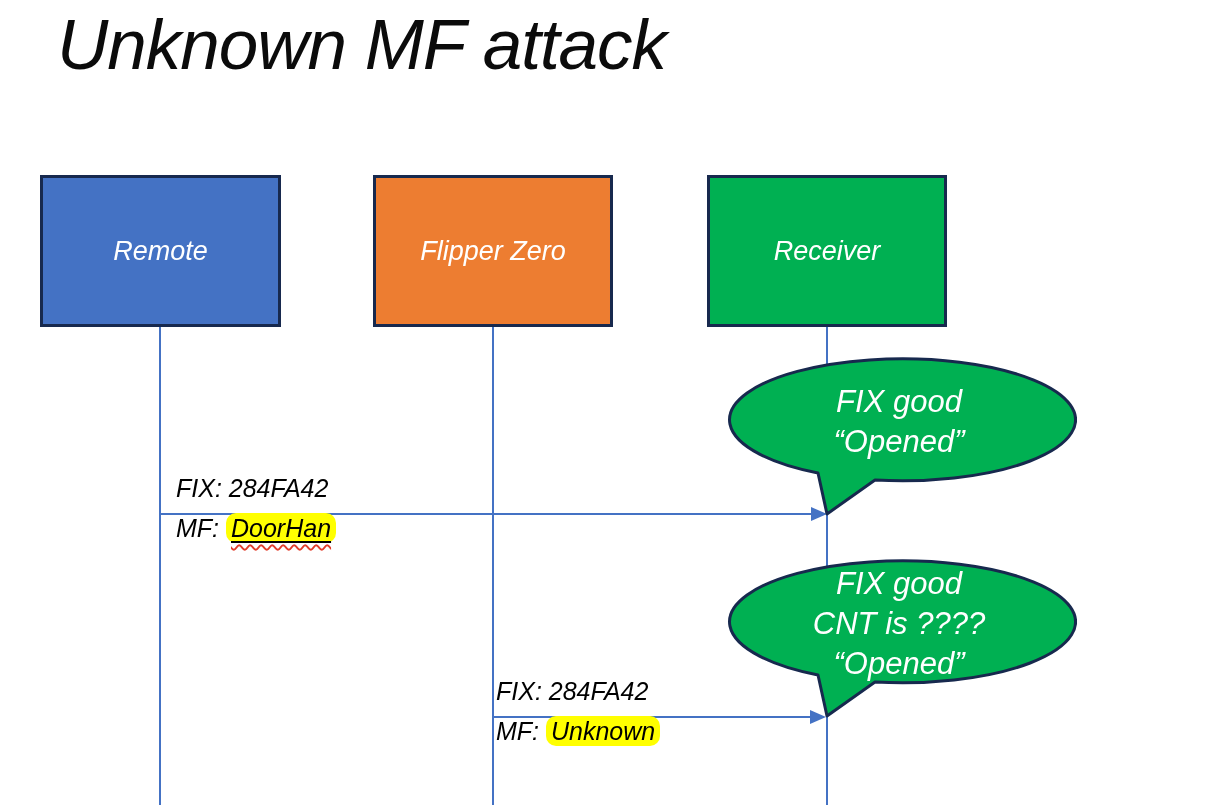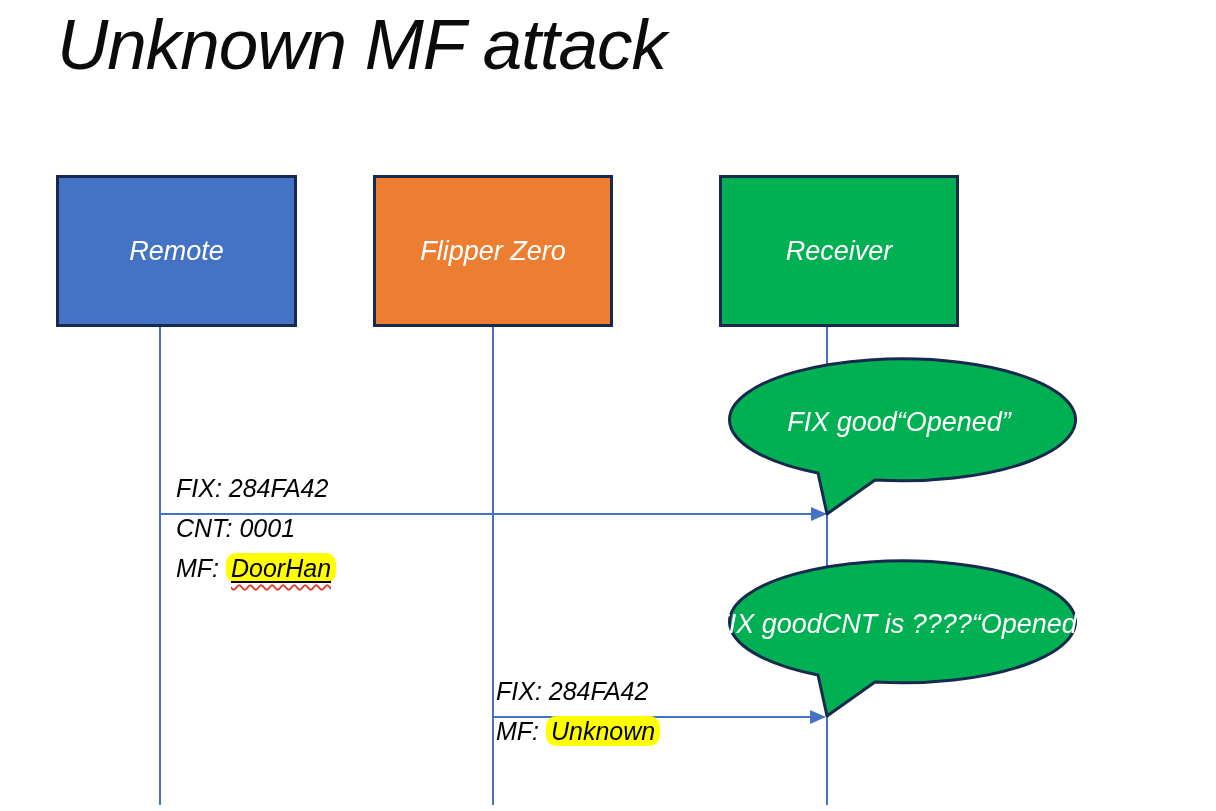--- a/index.html
+++ b/index.html
@@ -30,23 +30,23 @@
     position: absolute;
     top: 175px;
     height: 152px;
     border: 3px solid #17294e;
     display: flex;
     align-items: center;
     justify-content: center;
     color: #ffffff;
     font-size: 27px;
   }
-  .actor-remote   { left: 56px;  width: 241px; background: #4472c4; }
+  .actor-remote   { left: 40px;  width: 241px; background: #4472c4; }
   .actor-flipper  { left: 373px; width: 240px; background: #ed7d31; }
-  .actor-receiver { left: 707px; width: 240px; background: #00b052; margin-left: 12px; }
+  .actor-receiver { left: 707px; width: 240px; background: #00b052; }
 
   .lifeline {
     position: absolute;
     top: 327px;
     height: 478px;
     width: 2px;
     background: #4472c4;
   }
   .lifeline-remote   { left: 159px; }
   .lifeline-flipper  { left: 492px; }
@@ -104,26 +104,26 @@
   .callout-1 { top: 356px; }
   .callout-2 { top: 558px; }
   .callout svg { position: absolute; left: 0; top: 0; }
   .callout-text {
     position: absolute;
     left: 22px;
     top: 6px;
     width: 312px;
     height: 120px;
     display: flex;
-    flex-direction: row;
+    flex-direction: column;
     align-items: center;
     justify-content: center;
     text-align: center;
     color: #ffffff;
-    font-size: 27px;
+    font-size: 31px;
     line-height: 40px;
     white-space: nowrap;
   }
 </style>
 </head>
 <body>
 
 <div class="stage">
 
   <h1 class="slide-title">Unknown MF attack</h1>
@@ -143,21 +143,20 @@
   <div class="lifeline lifeline-receiver"></div>
 
   <div class="msg-line msg-line-1"></div>
   <div class="arrow-head arrow-head-1"></div>
 
   <div class="msg-line msg-line-2"></div>
   <div class="arrow-head arrow-head-2"></div>
 
   <div class="msg-label msg-label-1">
     <div>FIX: 284FA42</div>
-    <div>CNT: 0001</div>
     <div><span>MF: </span><span class="hl"><span class="ul"><span class="sq">DoorHan</span></span></span></div>
   </div>
 
   <div class="msg-label msg-label-2">
     <div>FIX: 284FA42</div>
     <div><span>MF: </span><span class="hl">Unknown</span></div>
   </div>
 
   <div class="callout callout-1">
     <svg width="356" height="162" viewBox="0 0 356 162">

